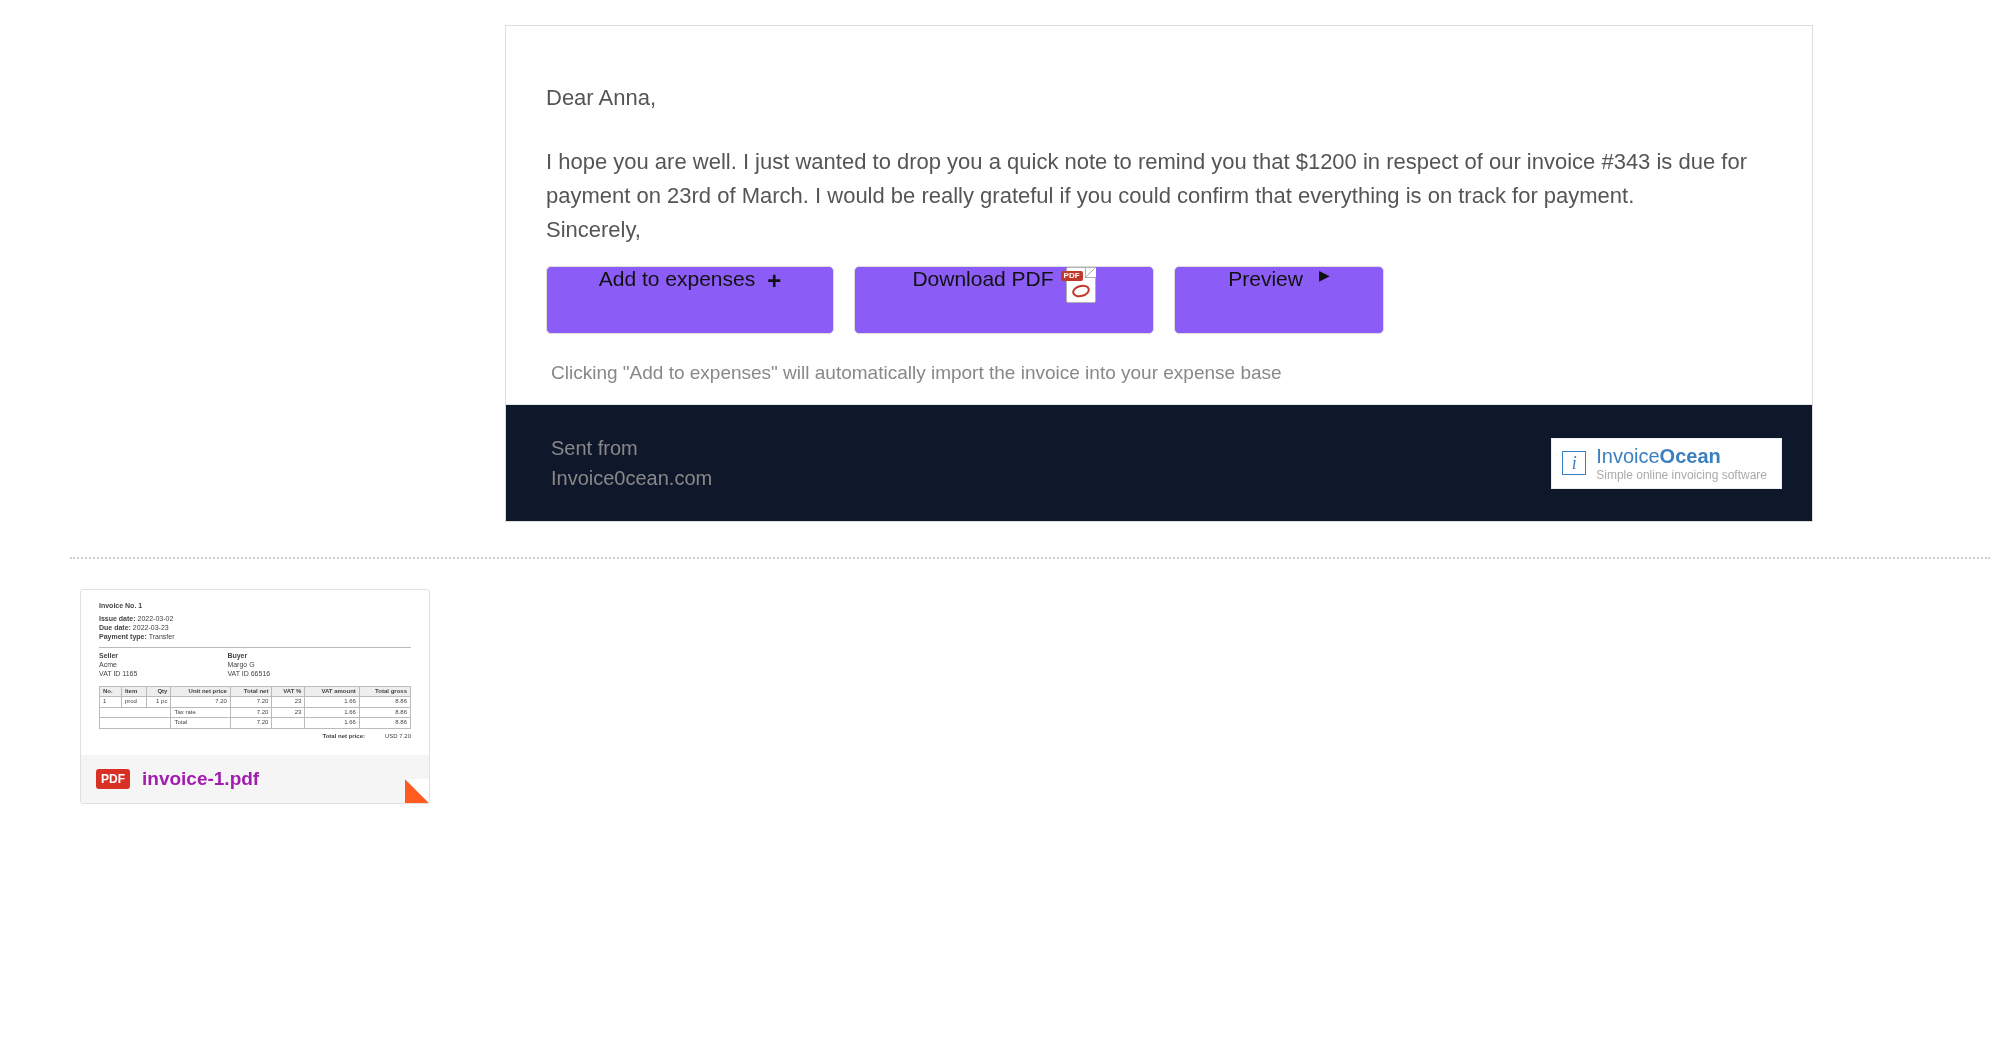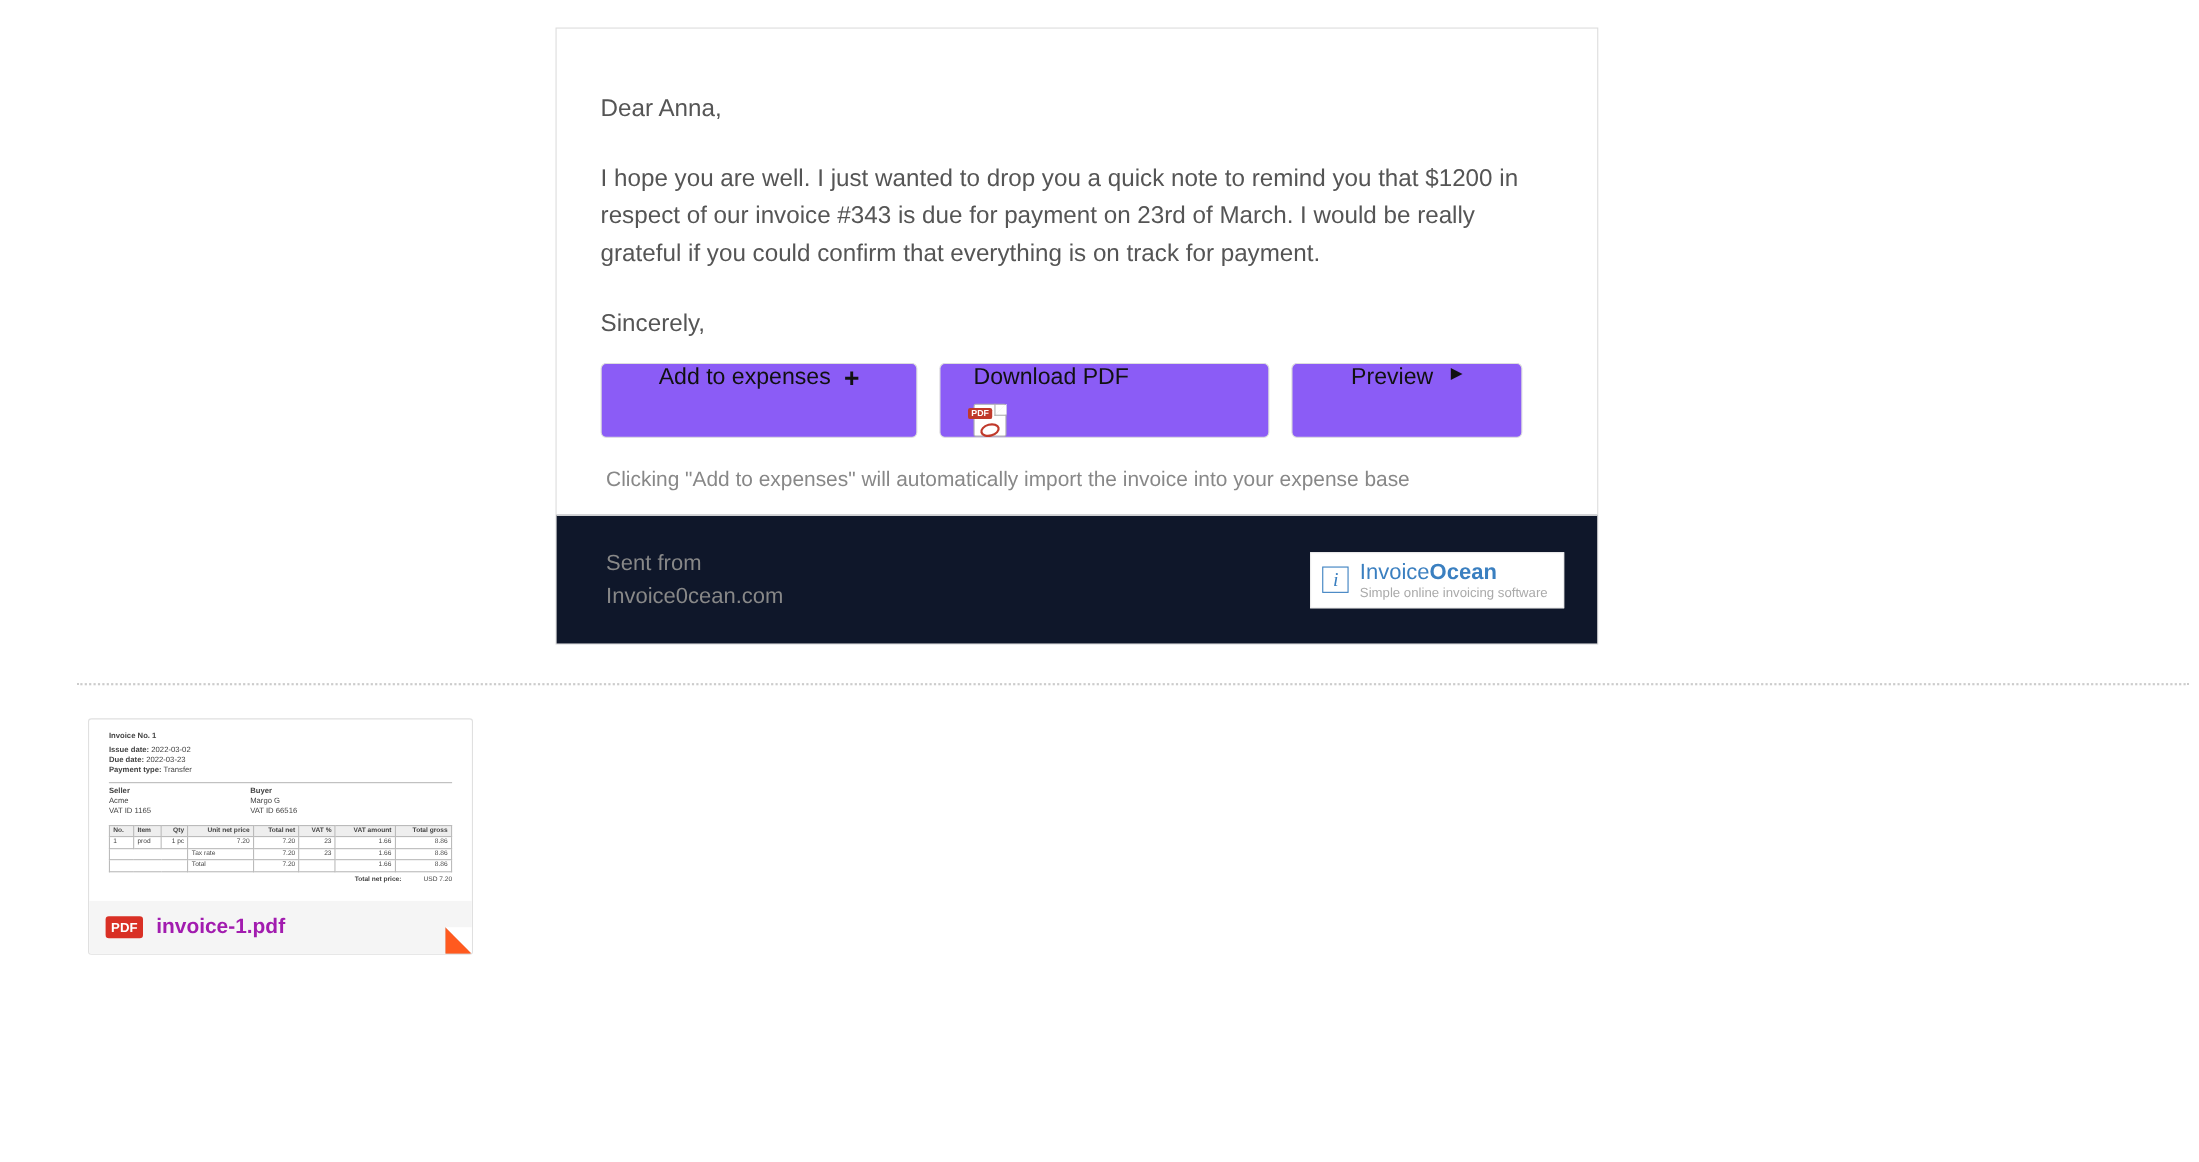--- a/index.html
+++ b/index.html
@@ -8,34 +8,34 @@
     padding: 0;
     font-family: -apple-system, BlinkMacSystemFont, "Segoe UI", Helvetica, Arial, sans-serif;
     background: #fff;
     width: 1999px;
   }
   .page-wrap {
     width: 1999px;
     padding-top: 25px;
   }
   .email-panel {
-    width: 948px;
+    width: 1308px;
     margin-left: 505px;
     border: 1px solid #ddd;
     background: #fff;
     position: relative;
   }
   .email-body {
     padding: 55px 40px 20px 40px;
     color: #555;
     font-size: 22px;
     line-height: 1.55;
   }
   .greeting { margin-bottom: 30px; }
-  .body-text { margin-bottom: 30px; }
+  .body-text { }
   .closing { line-height: 1.5; }
 
   .button-row {
     display: flex;
     gap: 20px;
     padding: 0 40px 28px 40px;
   }
   .btn {
     background: #8b5cf6;
     border: 1px solid #ddd;
@@ -44,21 +44,21 @@
     display: flex;
     align-items: flex-start;
     justify-content: center;
     font-size: 21px;
     color: #111;
     cursor: pointer;
     gap: 12px;
     padding: 0 30px;
   }
   .btn.expenses { width: 288px; }
-  .btn.download { width: 300px; flex-direction: column; }
+  .btn.download { width: 300px; }
   .btn.preview  { width: 210px; font-weight: 500; }
 
   .plus-icon { font-weight: 700; font-size: 24px; }
   .play-icon { font-size: 14px; margin-left: 4px; }
 
   .pdf-glyph {
     position: relative;
     width: 30px;
     height: 36px;
     background: #fff;

